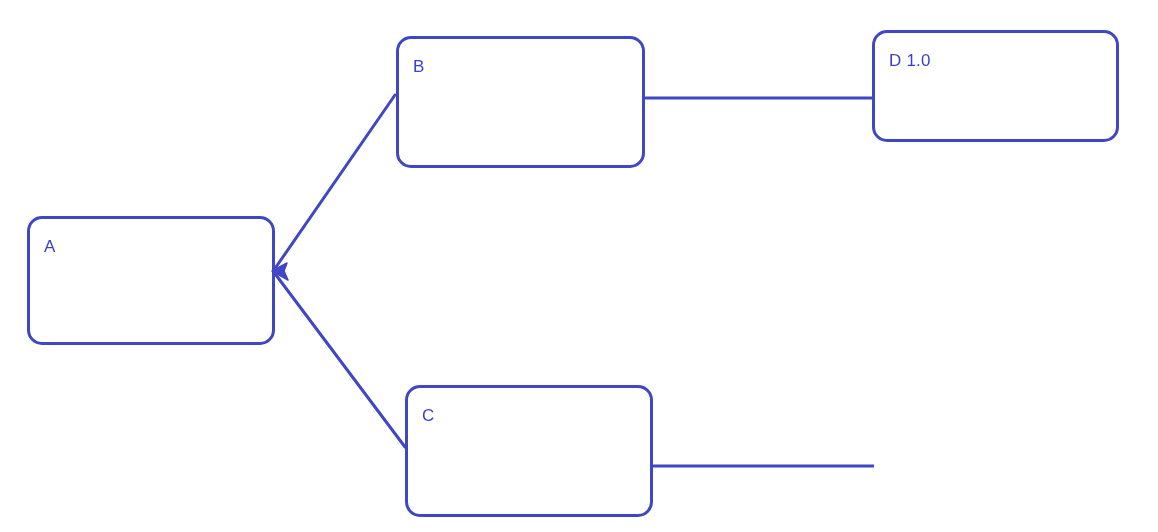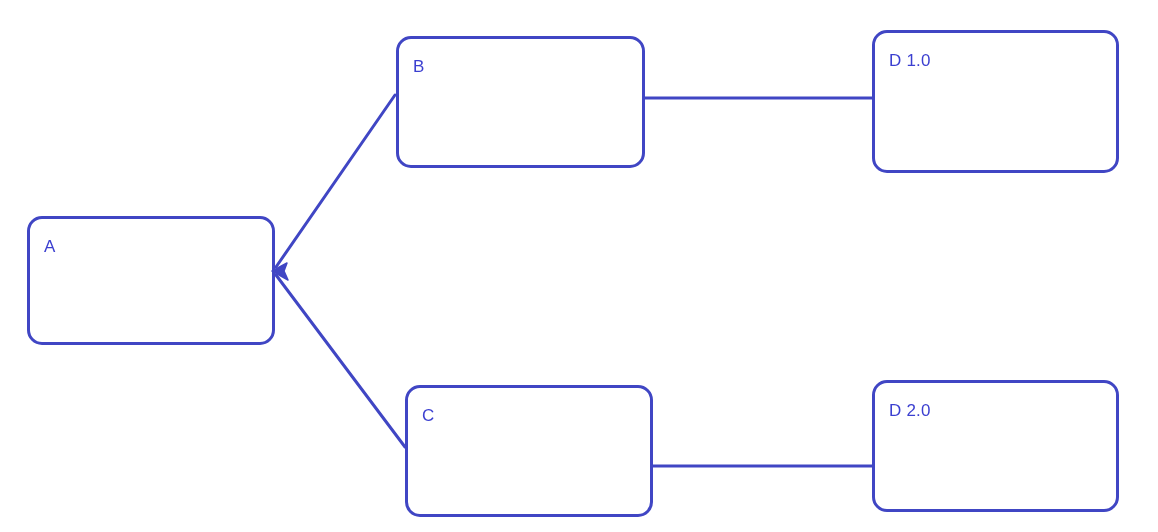--- a/index.html
+++ b/index.html
@@ -65,21 +65,18 @@
   </div>
 
   <div class="node" style="left:396px; top:36px; width:249px; height:132px;">
     <span class="node-label">B</span>
   </div>
 
   <div class="node" style="left:405px; top:385px; width:248px; height:132px;">
     <span class="node-label">C</span>
   </div>
 
-  <div class="node" style="left:872px; top:30px; width:247px; height:143px;">
+  <div class="node" style="left:872px; top:30px; width:247px; height:112px;">
     <span class="node-label">D 1.0</span>
   </div>
 
-  <div class="node" style="left:872px; top:380px; width:247px; height:132px;">
-    <span class="node-label">D 2.0</span>
-  </div>
 
 </div>
 
 </body></html>

